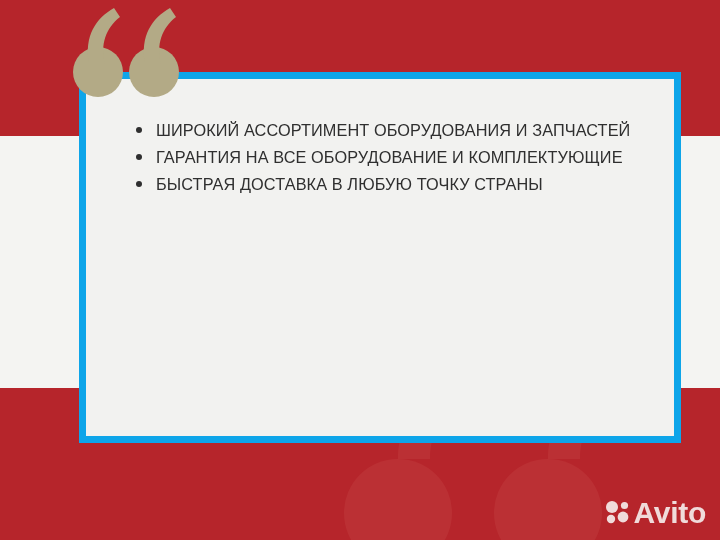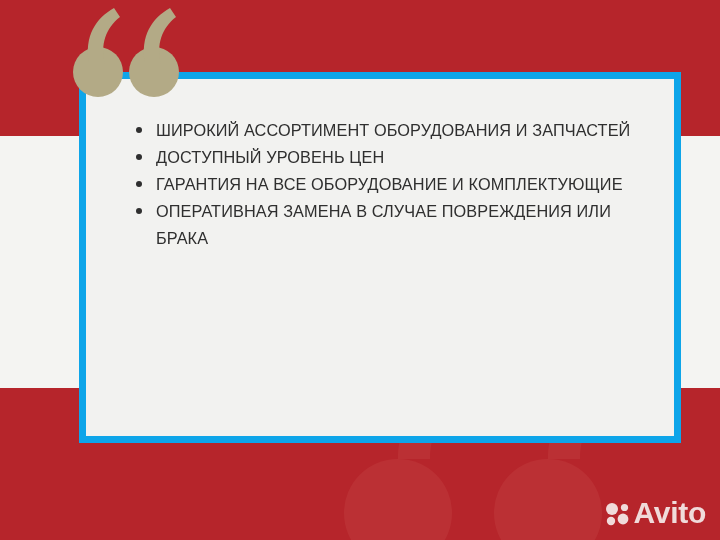--- a/index.html
+++ b/index.html
@@ -109,21 +109,20 @@
     background: #2f2f2f;
   }
   .bullet-text { display: block; }
 
   
   .avito-wm {
     position: absolute;
     right: 14px;
     bottom: 12px;
     display: flex;
-    align-items: center;
     gap: 4px;
     pointer-events: none;
   }
   .avito-dots { display: block; }
   .avito-word {
     color: #f5e9e8;
     font-size: 30px;
     line-height: 30px;
     font-weight: 700;
     letter-spacing: -0.3px;
@@ -152,38 +151,34 @@
   <div class="card">
     <div class="card-inner">
 
       <ul class="bullets">
 
         <li class="bullet-row">
           <span class="bullet-dot"></span>
           <span class="bullet-text">ШИРОКИЙ АССОРТИМЕНТ ОБОРУДОВАНИЯ И ЗАПЧАСТЕЙ</span>
         </li>
 
-        <li class="bullet-row">
-          <span class="bullet-dot"></span>
-          <span class="bullet-text">ДОСТУПНЫЙ УРОВЕНЬ ЦЕН</span>
-        </li>
 
         <li class="bullet-row">
           <span class="bullet-dot"></span>
           <span class="bullet-text">ГАРАНТИЯ НА ВСЕ ОБОРУДОВАНИЕ И КОМПЛЕКТУЮЩИЕ</span>
         </li>
 
 
 
 
-
         <li class="bullet-row">
           <span class="bullet-dot"></span>
-          <span class="bullet-text">ОПЕРАТИВНАЯ ЗАМЕНА В СЛУЧАЕ ПОВРЕЖДЕНИЯ ИЛИ БРАКА</span>
+          <span class="bullet-text">БЫСТРАЯ ДОСТАВКА В ЛЮБУЮ ТОЧКУ СТРАНЫ</span>
         </li>
+
 
       </ul>
 
     </div>
   </div>
 
   <svg class="quote-mark" viewBox="0 0 112 96" aria-hidden="true">
     <g fill="#b3aa86">
 
       <circle cx="26" cy="66" r="25"></circle>

